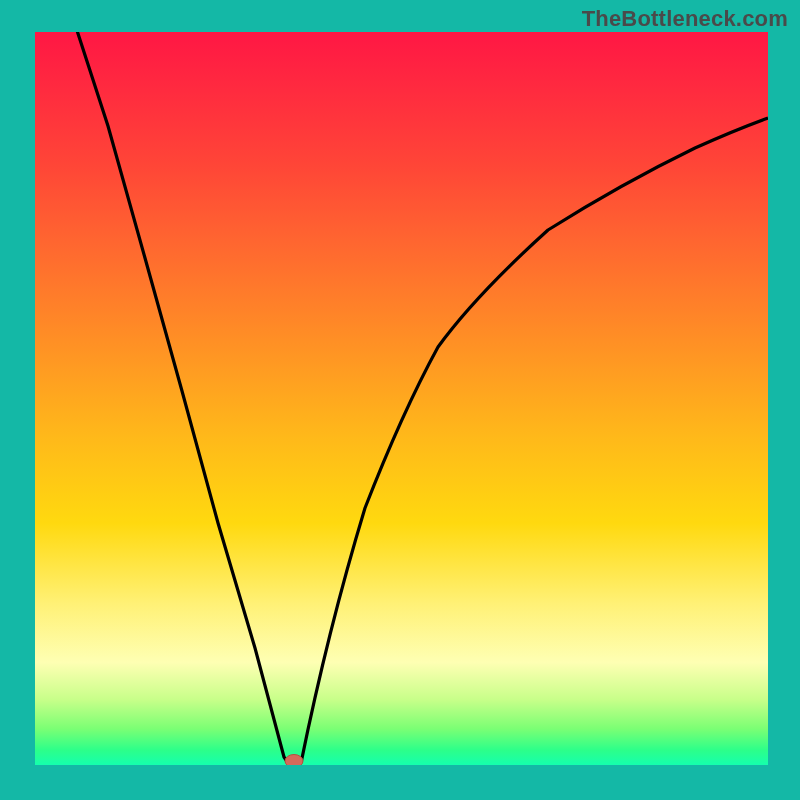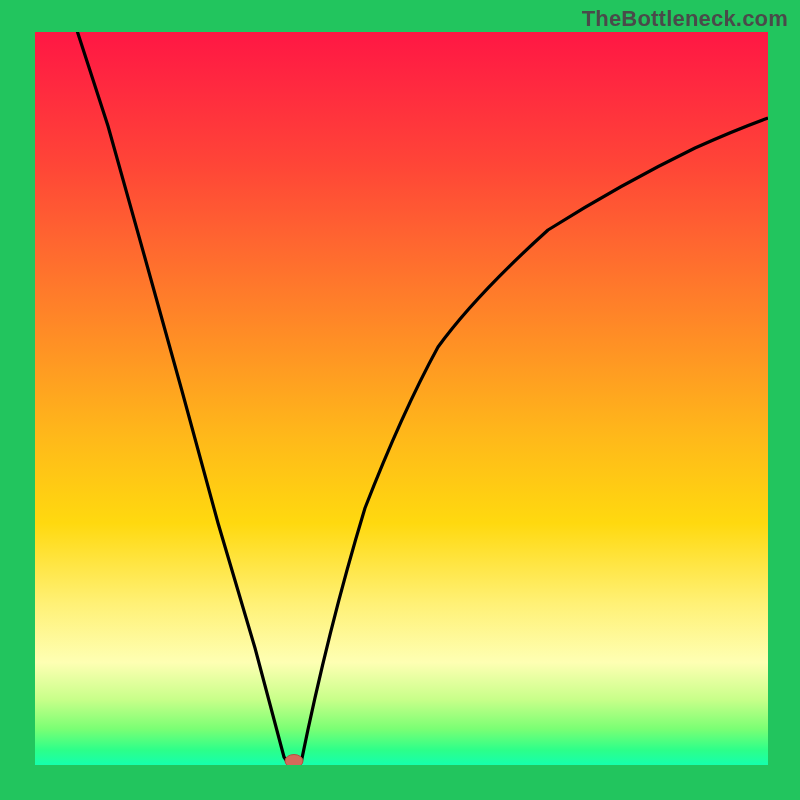--- a/index.html
+++ b/index.html
@@ -3,21 +3,21 @@
 <meta charset="utf-8">
 <style>
   * { margin: 0; padding: 0; box-sizing: border-box; }
   html, body { width: 800px; height: 800px; overflow: hidden; }
   body { background: #000; font-family: Arial, sans-serif; }
 
   .frame {
     position: absolute;
     left: 0; top: 0;
     width: 800px; height: 800px;
-    background: #22c55e;
+    background: #14b8a6;
   }
 
   .plot-area {
     position: absolute;
     left: 35px;
     top: 32px;
     width: 733px;
     height: 733px;
     overflow: hidden;
   }

